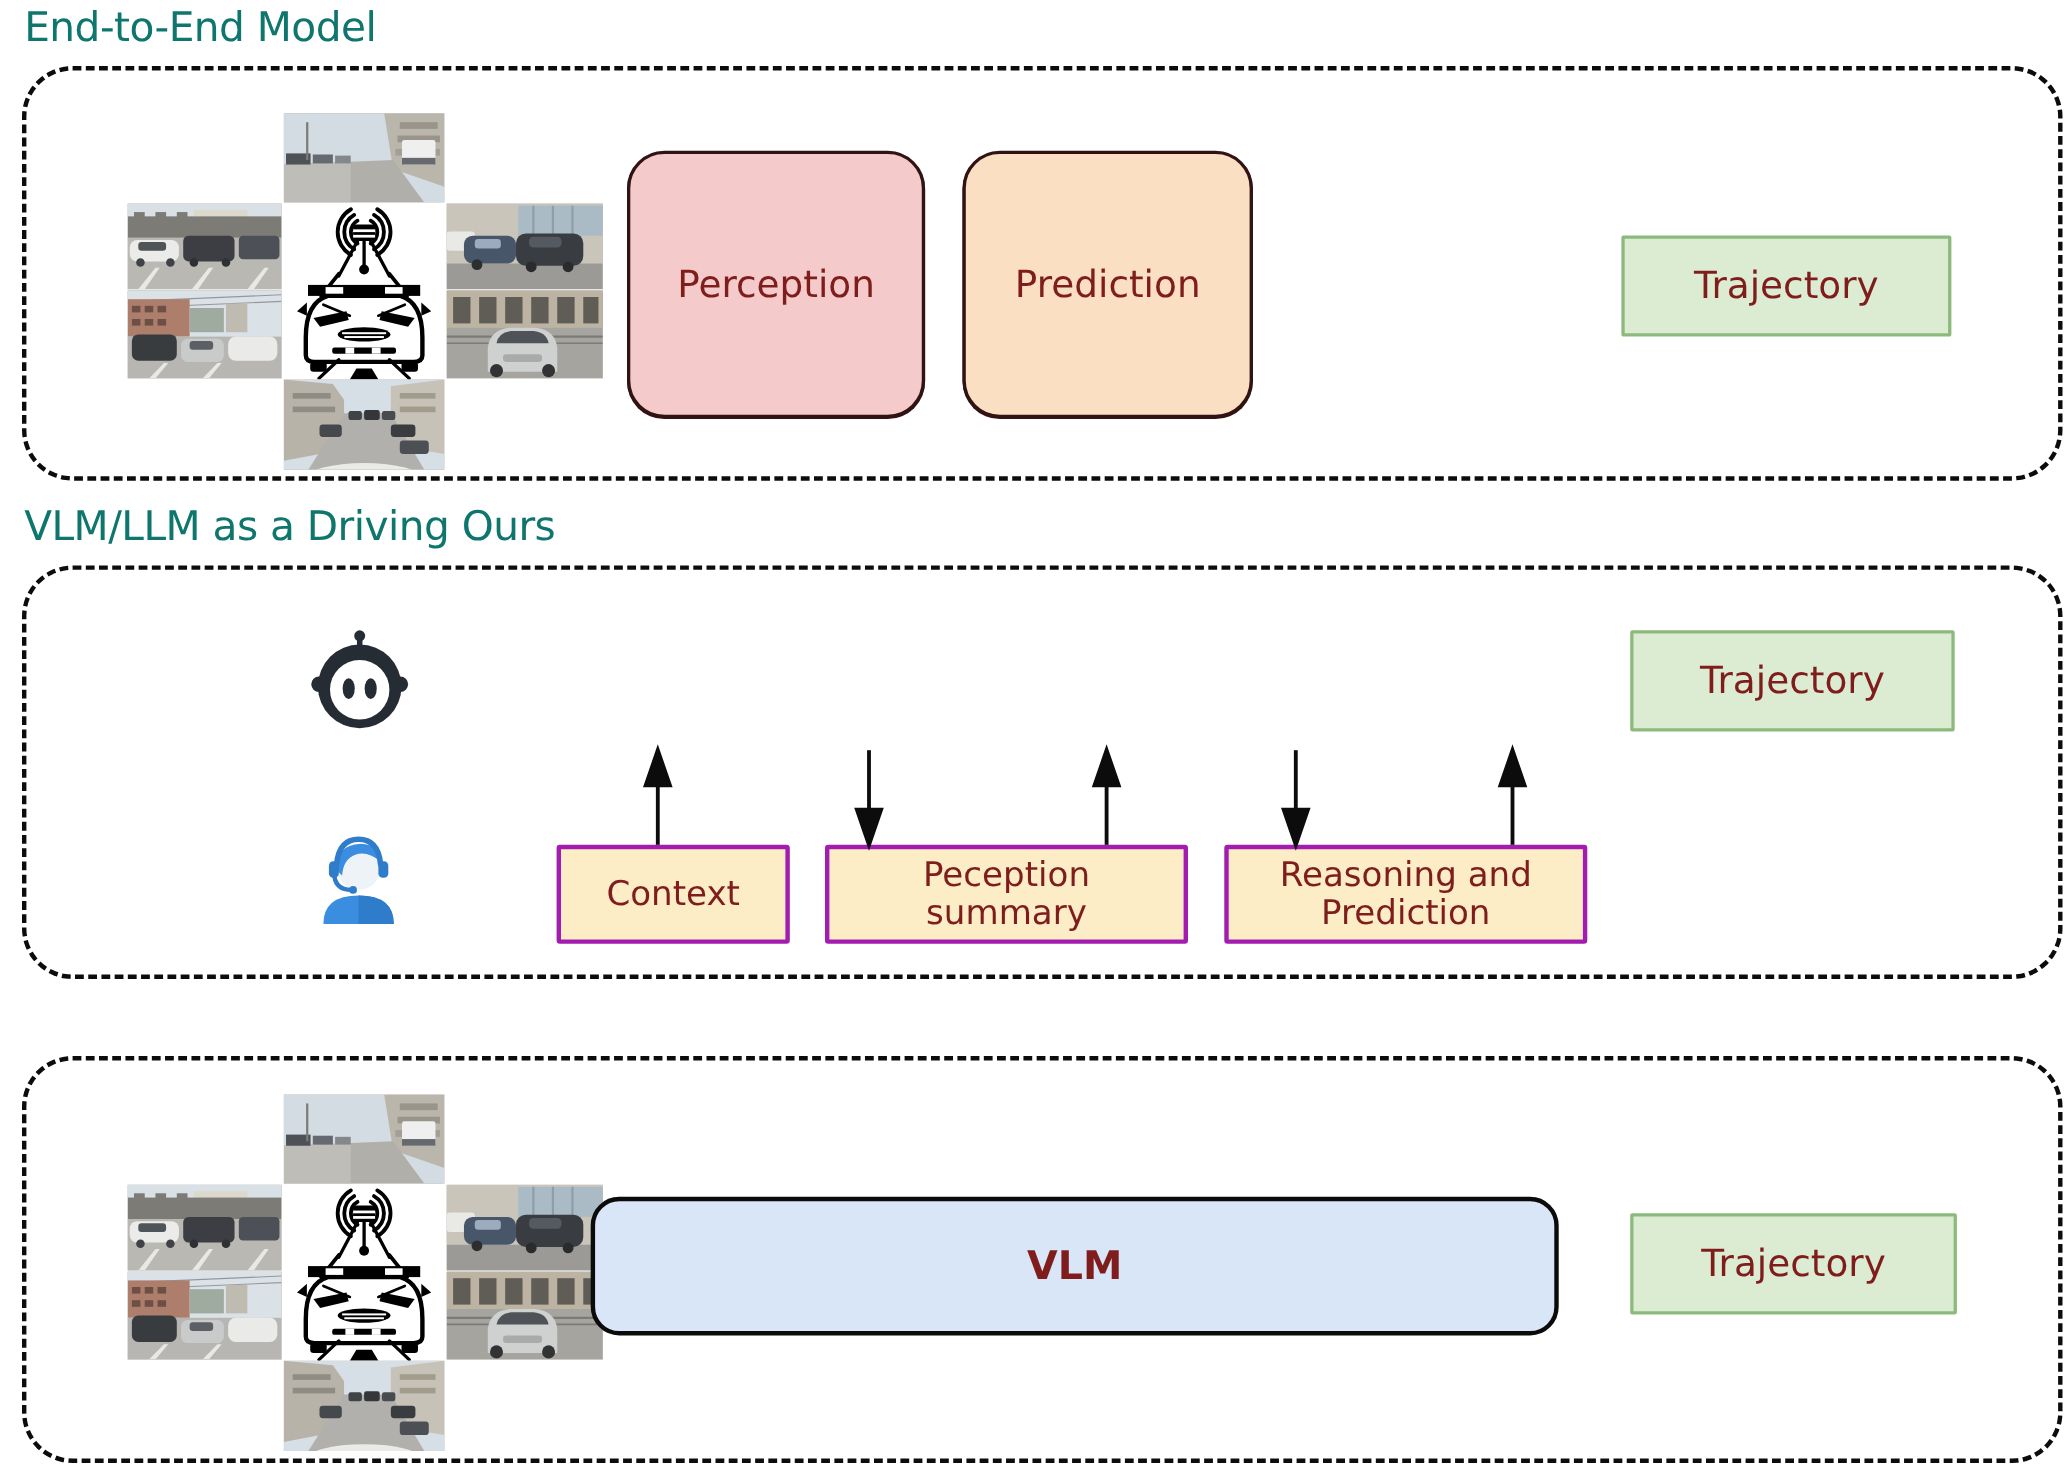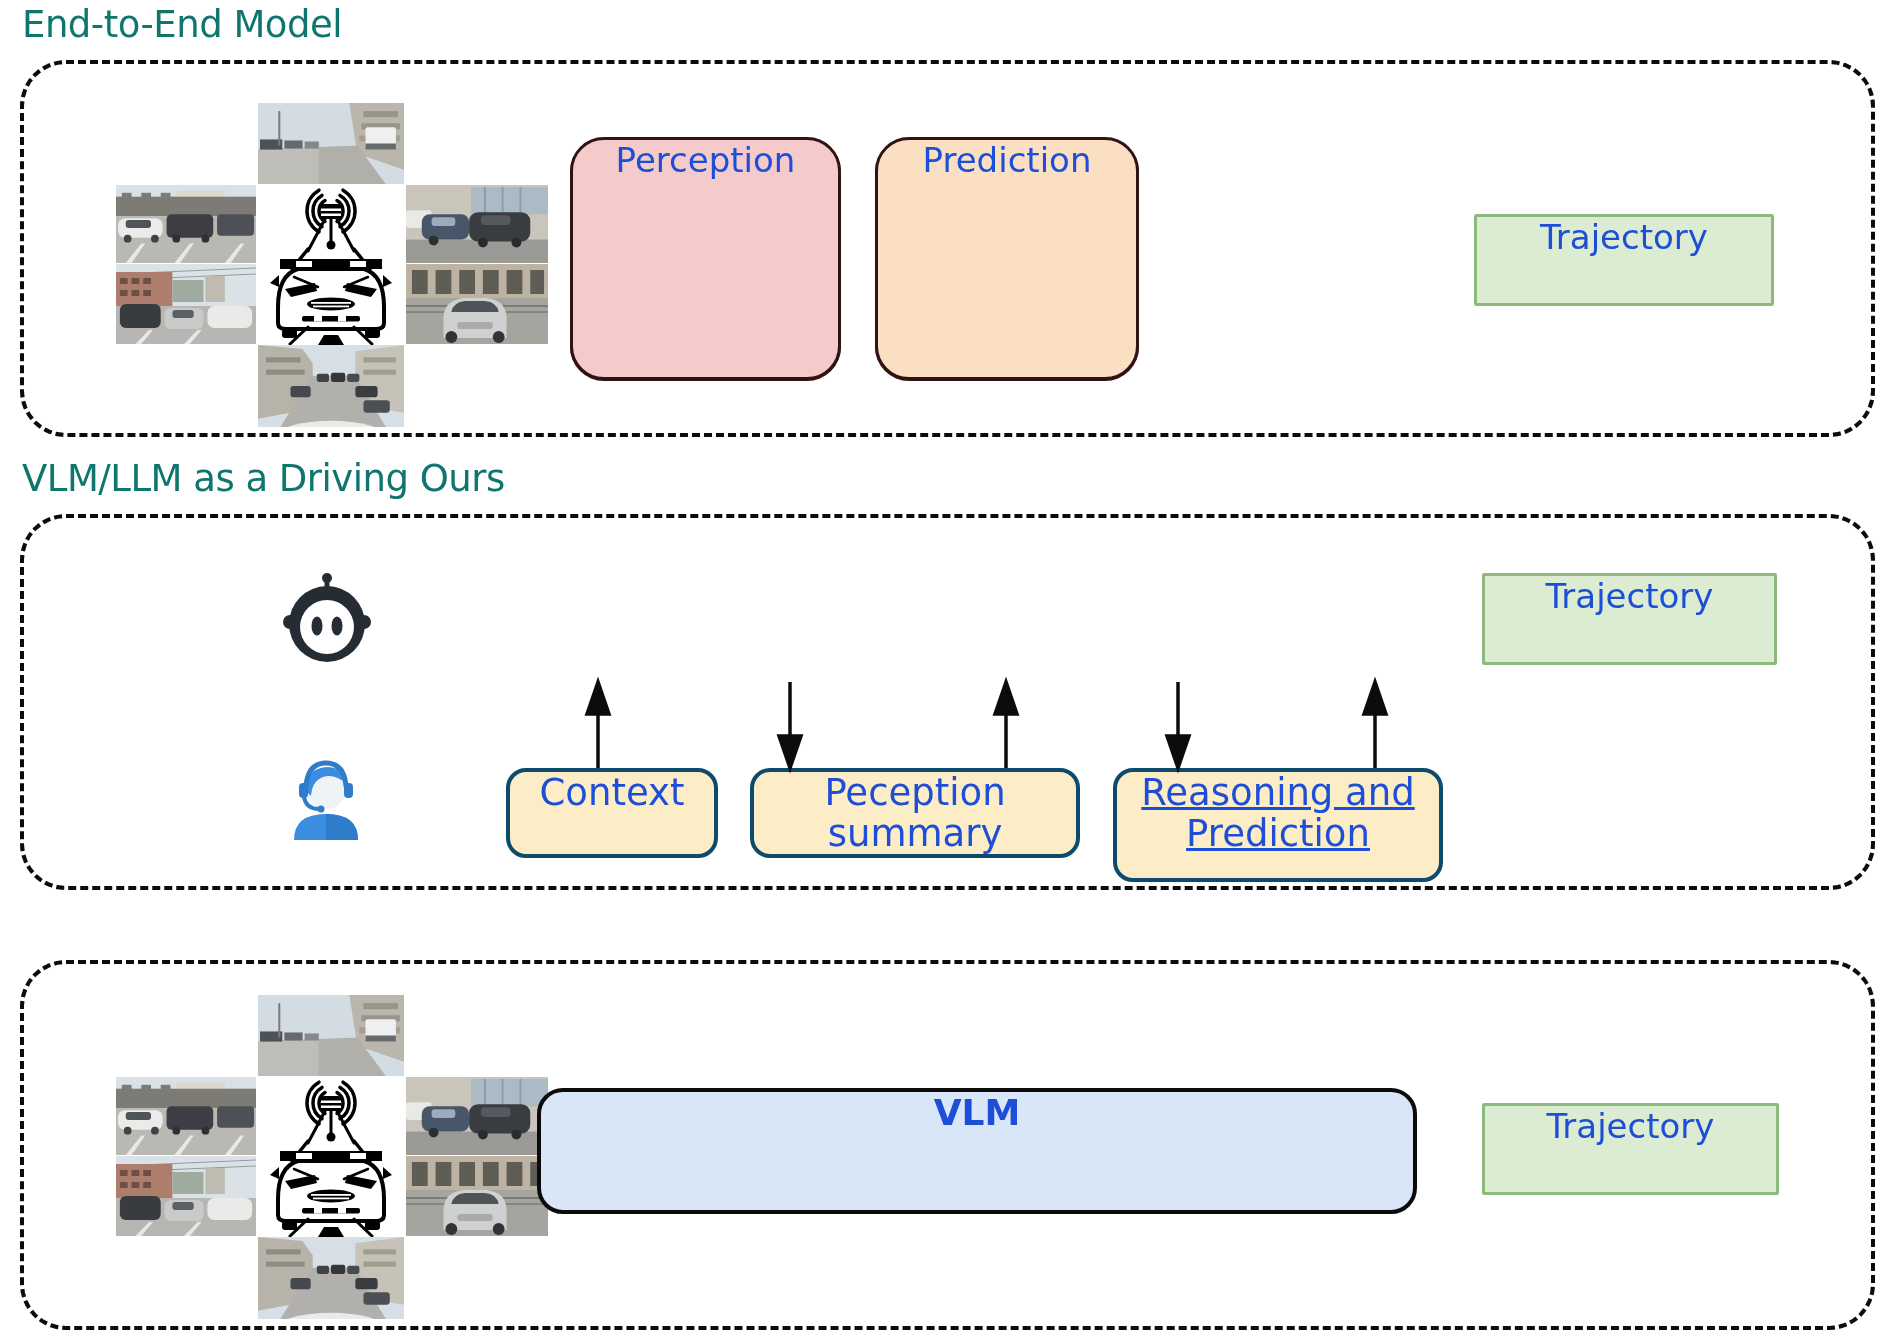--- a/index.html
+++ b/index.html
@@ -19,23 +19,23 @@
   }
   .sec-title{
     position:absolute;
     font-size:37px;
     letter-spacing:-0.5px;
     color:#0f766e;
     white-space:nowrap;
   }
   .pbox{
     position:absolute;
-    display:flex;align-items:flex-start;justify-content:center;
+    display:flex;align-items:center;justify-content:center;
     box-sizing:border-box;
-    font-size:34px;color:#1d4ed8;
+    font-size:34px;color:#7f1d1d;
     text-align:center;
   }
   .stage{
     border:3px solid #321313;
     border-radius:34px;
     box-shadow:0 1px 0 #321313;
   }
   .stage.perception{background:#f4caca;}
   .stage.prediction{background:#fbdfc3;}
   .stage.planning{background:#fdf2cb;}
@@ -45,23 +45,23 @@
     border-radius:2px;
   }
   .blue{
     background:#d9e6f7;
     border:4px solid #0b0b0b;
     border-radius:26px;
     font-size:36px;
   }
   .input-box{
     background:#fcedc6;
-    border:4px solid #0c4a6e;
-    border-radius:20px;
-    font-size:37px;
+    border:4px solid #a21caf;
+    border-radius:3px;
+    font-size:31px;
     line-height:1.12;
     white-space:pre-line;
   }
   .cluster{position:absolute;width:432px;height:324px;}
   .tile{position:absolute;overflow:hidden;background:#b9b7b0;}
   .tile svg{display:block;width:100%;height:100%;}
   .center-tile{position:absolute;background:#ffffff;display:flex;align-items:center;justify-content:center;}
   .icon-abs{position:absolute;}
   svg{shape-rendering:geometricPrecision;}
 </style>
@@ -290,21 +290,21 @@
     <span>Trajectory</span>
   </div>
 
   <div class="pbox input-box" style="left:506px;top:768px;width:212px;height:90px;">
     <span>Context</span>
   </div>
   <div class="pbox input-box" style="left:750px;top:768px;width:330px;height:90px;">
     <span>Peception
 summary</span>
   </div>
-  <div class="pbox input-box" style="left:1113px;top:768px;width:330px;height:114px;text-decoration:underline;">
+  <div class="pbox input-box" style="left:1113px;top:768px;width:330px;height:90px;">
     <span>Reasoning and
 Prediction</span>
   </div>
 
   <svg style="position:absolute;left:0;top:0;pointer-events:none;" width="1884" height="1341" viewBox="0 0 1884 1341">
     <g stroke="#0c0c0c" stroke-width="3.5" fill="#0c0c0c">
       <line x1="598" y1="768" x2="598" y2="712"></line>
       <polygon points="598,682 587,714 609,714"></polygon>
       <line x1="790" y1="682" x2="790" y2="738"></line>
       <polygon points="790,768 779,736 801,736"></polygon>

